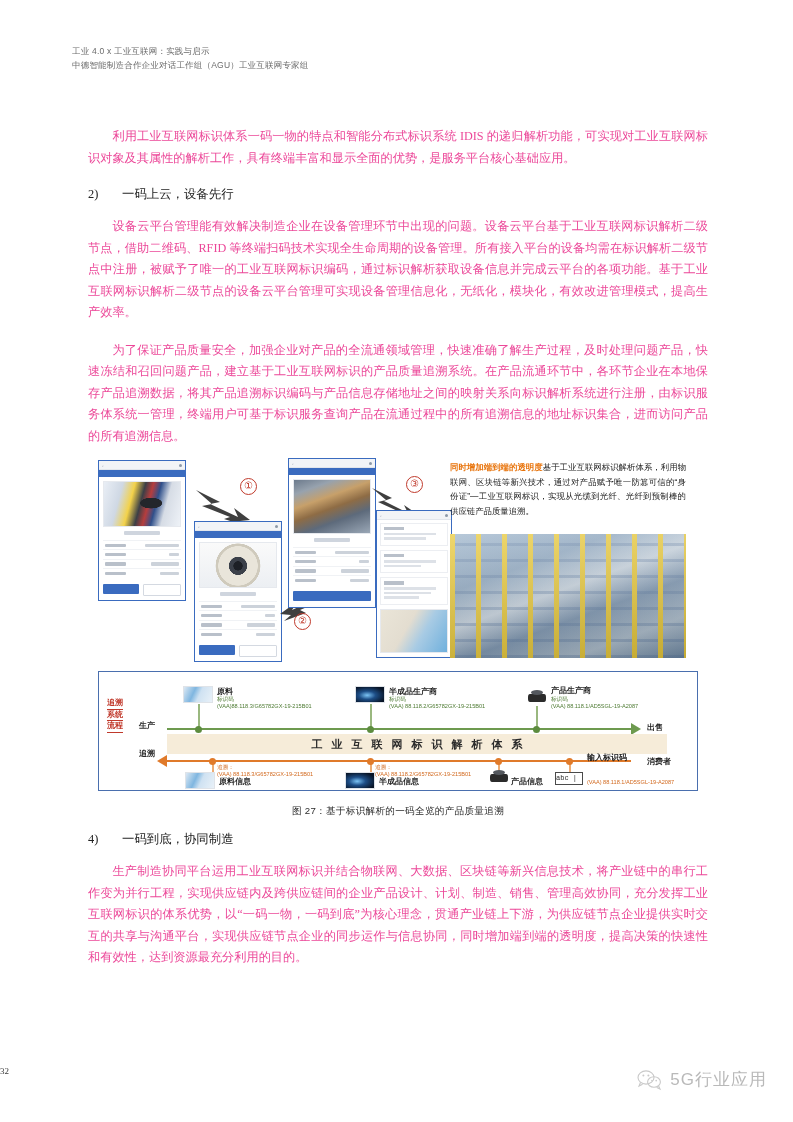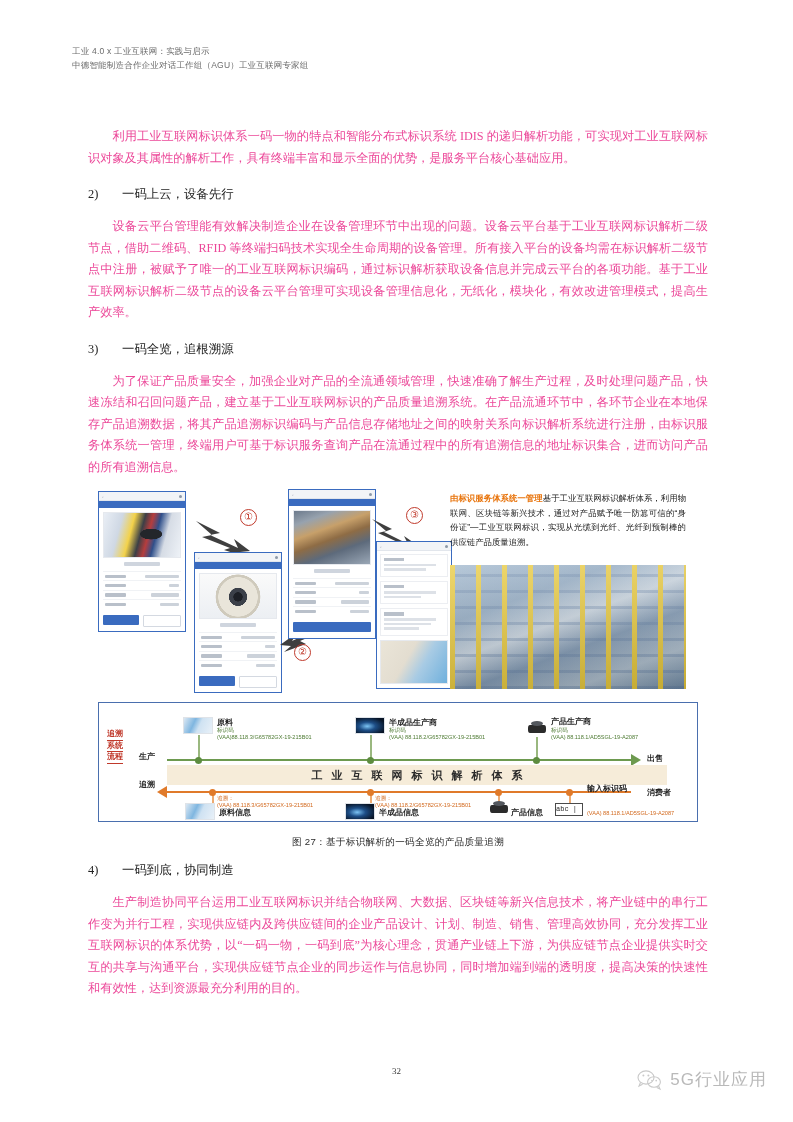--- a/index.html
+++ b/index.html
@@ -367,21 +367,20 @@
     font-size: 9.6px;
     color: #2b2b2b;
     letter-spacing: .3px;
   }
 
   
   .page-number {
     position: absolute;
     left: 0; right: 0;
     top: 1066px;
-    text-align: center;
     font-size: 9px;
     color: #3a3a3a;
     font-family: "Liberation Serif", serif;
   }
   .watermark {
     position: absolute;
     right: 26px;
     top: 1068px;
     display: flex;
     align-items: center;
@@ -408,23 +407,20 @@
 
     <p class="para">利用工业互联网标识体系一码一物的特点和智能分布式标识系统 IDIS 的递归解析功能，可实现对工业互联网标识对象及其属性的解析工作，具有终端丰富和显示全面的优势，是服务平台核心基础应用。</p>
     <div class="gap-sm"></div>
 
     <p class="heading">
       <span class="num">2)</span><span>一码上云，设备先行</span>
     </p>
     <p class="para">设备云平台管理能有效解决制造企业在设备管理环节中出现的问题。设备云平台基于工业互联网标识解析二级节点，借助二维码、RFID 等终端扫码技术实现全生命周期的设备管理。所有接入平台的设备均需在标识解析二级节点中注册，被赋予了唯一的工业互联网标识编码，通过标识解析获取设备信息并完成云平台的各项功能。基于工业互联网标识解析二级节点的设备云平台管理可实现设备管理信息化，无纸化，模块化，有效改进管理模式，提高生产效率。</p>
     <div class="gap-sm"></div>
 
-    <p class="heading">
-      <span class="num">3)</span><span>一码全览，追根溯源</span>
-    </p>
     <p class="para">为了保证产品质量安全，加强企业对产品的全流通领域管理，快速准确了解生产过程，及时处理问题产品，快速冻结和召回问题产品，建立基于工业互联网标识的产品质量追溯系统。在产品流通环节中，各环节企业在本地保存产品追溯数据，将其产品追溯标识编码与产品信息存储地址之间的映射关系向标识解析系统进行注册，由标识服务体系统一管理，终端用户可基于标识服务查询产品在流通过程中的所有追溯信息的地址标识集合，进而访问产品的所有追溯信息。</p>
 
     <div class="figure">
 
       <div class="fig-top">
 
         <div class="phone" style="left:0px; top:2px; width:88px; height:141px;">
           <div class="ph-status">
             <span class="ph-chev">‹</span>
             <span class="ph-dot"></span>
@@ -560,21 +556,21 @@
                 <div class="t"></div>
                 <div class="l"></div>
                 <div class="l" style="width:78%"></div>
                 <div class="l" style="width:58%"></div>
               </div>
             <div class="ph-map"></div>
           </div>
         </div>
 
         <div class="fig-text">
-          <span class="hl">由标识服务体系统一管理</span><span>基于工业互联网标识解析体系，利用物联网、区块链等新兴技术，通过对产品赋予唯一防篡可信的“身份证”—工业互联网标识，实现从光缆到光纤、光纤到预制棒的供应链产品质量追溯。</span>
+          <span class="hl">同时增加端到端的透明度</span><span>基于工业互联网标识解析体系，利用物联网、区块链等新兴技术，通过对产品赋予唯一防篡可信的“身份证”—工业互联网标识，实现从光缆到光纤、光纤到预制棒的供应链产品质量追溯。</span>
         </div>
 
         <div class="fig-photo"></div>
       </div>
 
       <div class="fig-flow">
 
         <div class="flow-left">
           <div><span class="u">追溯</span></div>
           <div><span class="u">系统</span></div>

